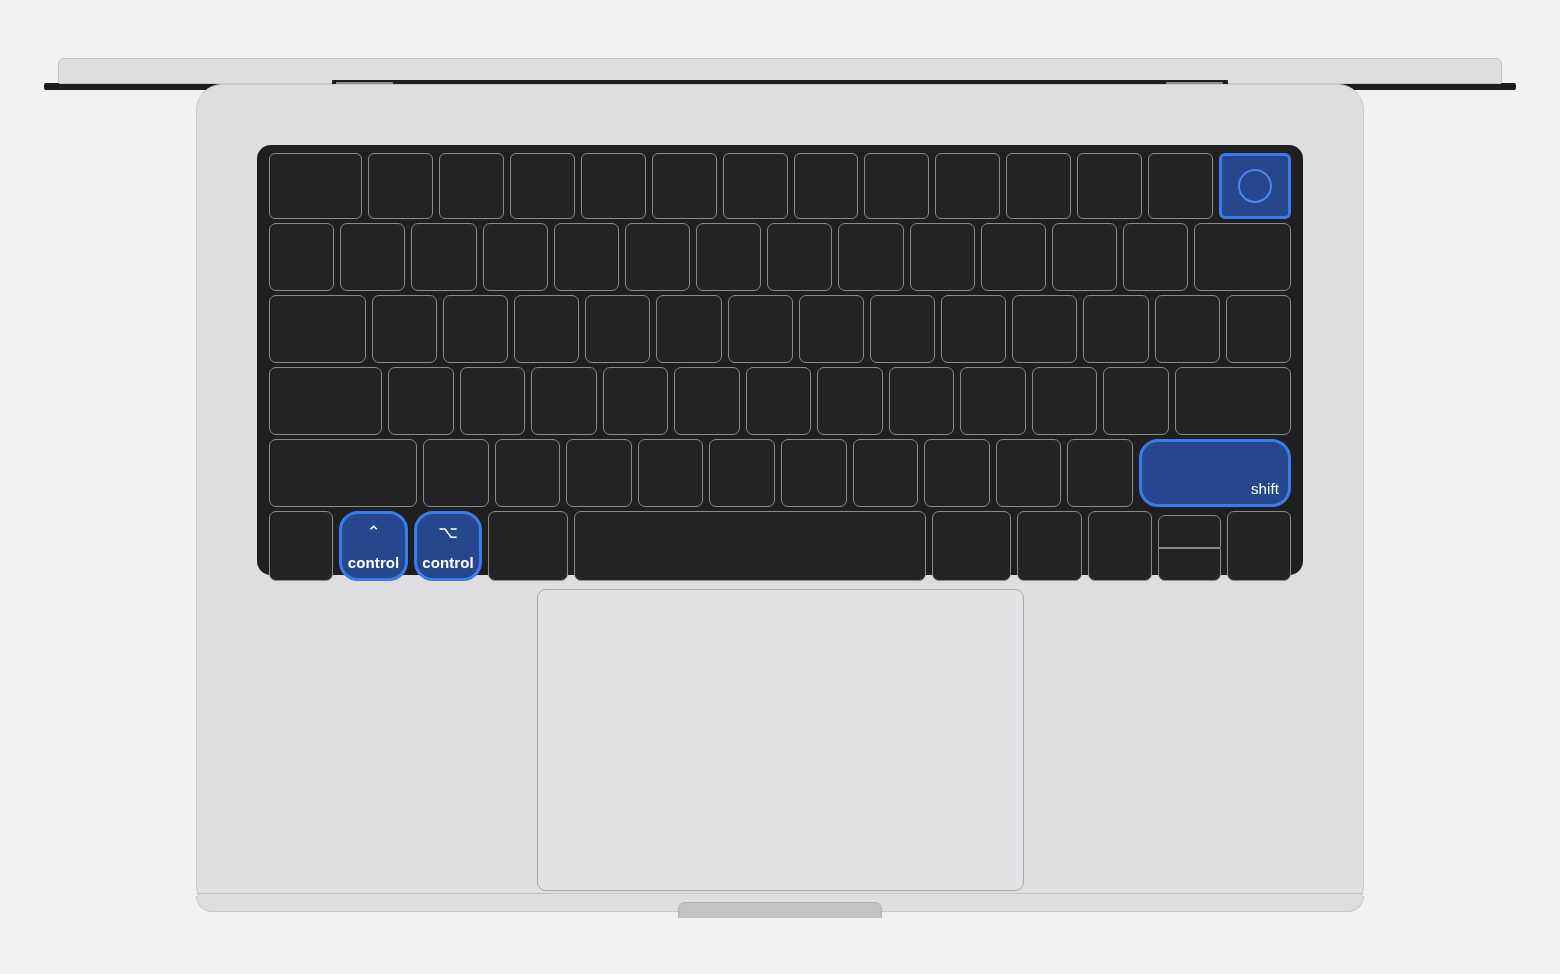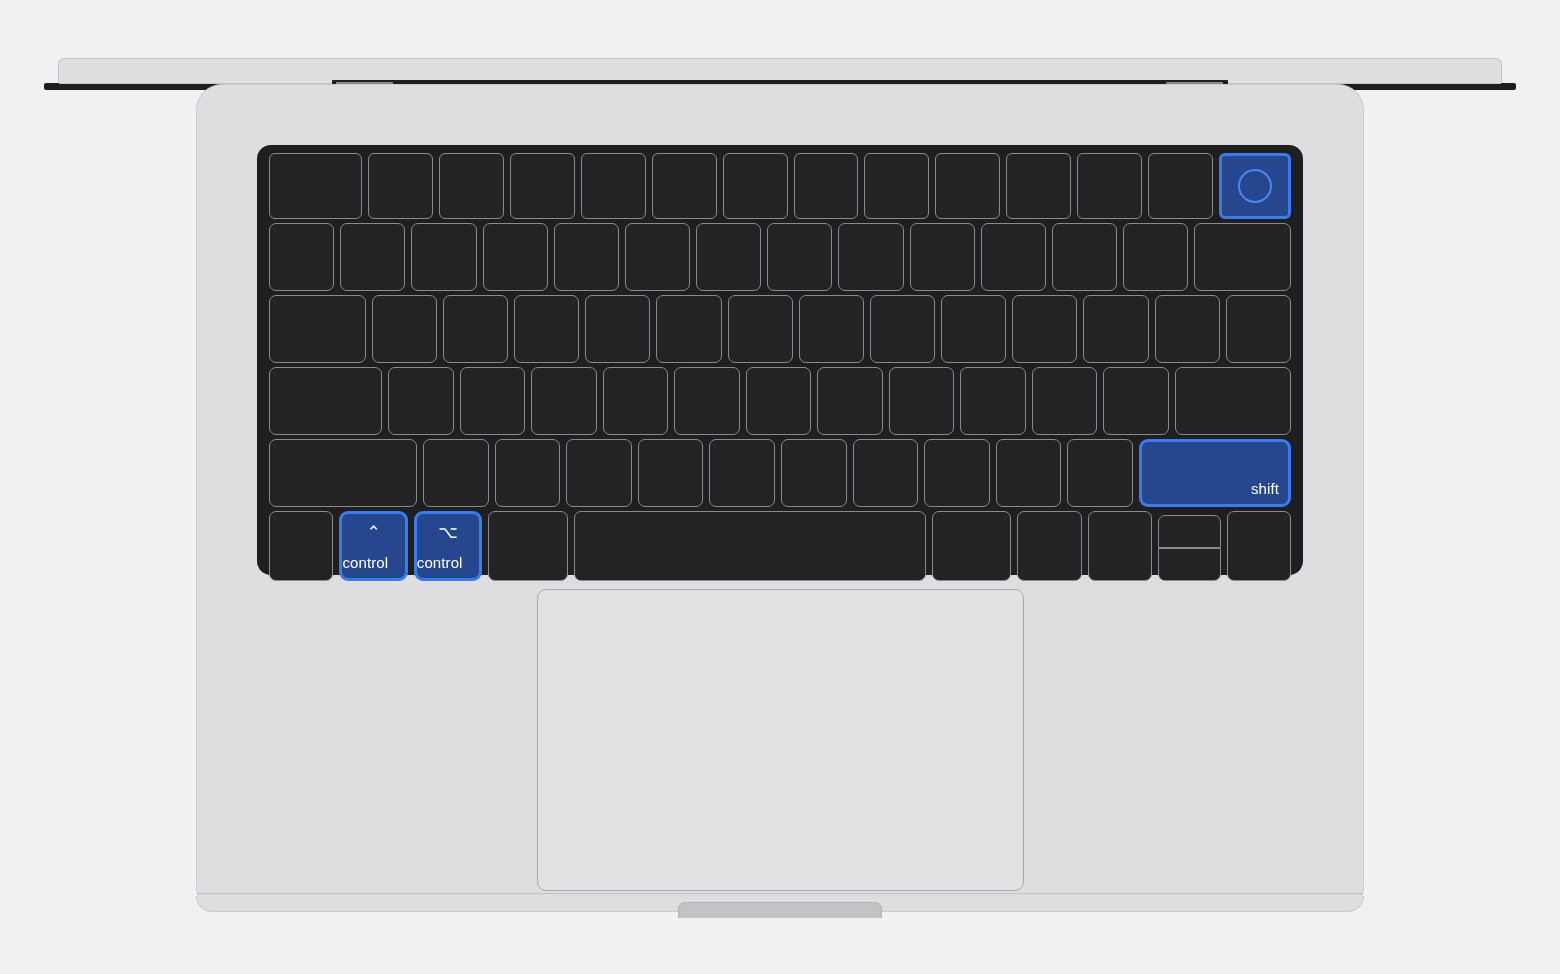--- a/index.html
+++ b/index.html
@@ -157,34 +157,34 @@
     border-radius: 7px;
     box-sizing: border-box;
     position: relative;
   }
   .krow.r1 .key { border-radius: 6px; }
 
   
   .key.hl {
     background: #26478d;
     border: 3px solid #3a7bed;
-    border-radius: 9px;
+    border-radius: 19px;
   }
 
   .klabel {
     position: absolute;
     color: #ffffff;
     font-size: 15px;
     font-family: "Liberation Sans", sans-serif;
     letter-spacing: 0.1px;
     line-height: 1;
     white-space: nowrap;
   }
   .klabel.br { right: 9px; bottom: 8px; }
-  .klabel.bc { left: 0; right: 0; bottom: 8px; text-align: left; }
+  .klabel.bc { left: 0; right: 0; bottom: 8px; text-align: center; font-weight: bold; }
   .ksym {
     position: absolute;
     left: 0; right: 0;
     top: 10px;
     text-align: center;
     color: #ffffff;
     font-size: 17px;
     line-height: 1;
     font-family: "Liberation Sans", sans-serif;
   }

